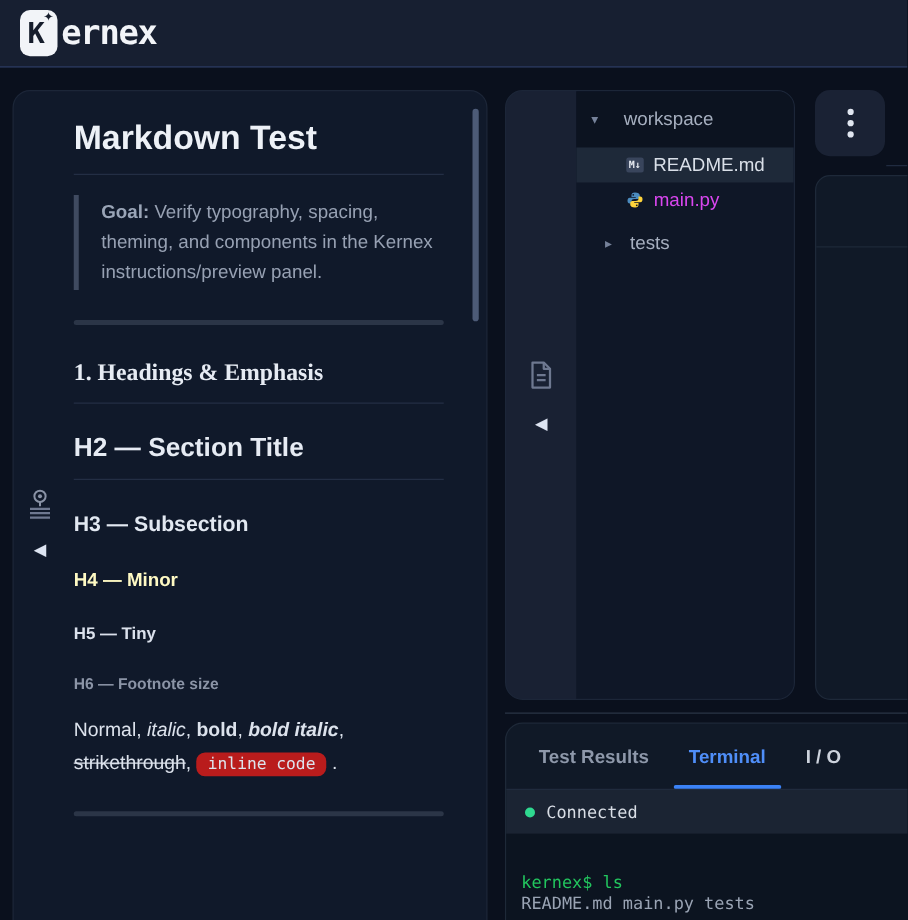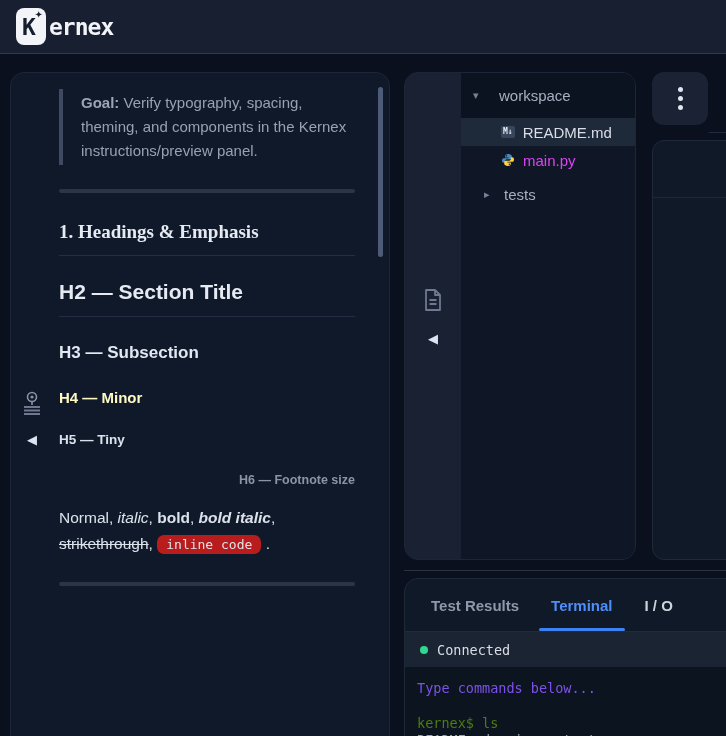--- a/index.html
+++ b/index.html
@@ -14,39 +14,39 @@
     background:#171f31;border-bottom:1px solid #2b3a60;
     display:flex;align-items:center;padding-left:16px;box-sizing:border-box;
   }
   .logo{display:flex;align-items:center;gap:2px;}
   .logo-box{
     width:30px;height:37px;background:#f2f4f8;border-radius:8px;
     position:relative;display:flex;align-items:center;justify-content:center;
   }
   .logo-k{font-family:"DejaVu Sans Mono",monospace;font-weight:bold;font-size:23px;color:#161d2c;margin-left:-4px;margin-top:1px;}
   .logo-star{position:absolute;top:2px;right:3px;font-size:10px;color:#161d2c;line-height:1;}
-  .logo-rest{font-family:"DejaVu Sans Mono",monospace;font-weight:bold;font-size:23px;color:#f2f4f8;letter-spacing:-1px;margin-left:1px;}
+  .logo-rest{font-family:"DejaVu Sans Mono",monospace;font-weight:bold;font-size:27px;color:#f2f4f8;letter-spacing:-1px;margin-left:1px;}
   
   .panel{position:absolute;background:#10192a;border:1px solid #1c2638;box-sizing:border-box;}
   
   .md-panel{left:10px;top:72px;width:380px;height:700px;border-radius:14px;}
   .md-rail-icons{position:absolute;left:4px;top:318px;width:34px;display:flex;flex-direction:column;align-items:center;gap:16px;}
   .collapse-btn{font-size:13px;color:#dde4f2;cursor:pointer;line-height:1;}
   .md-content{position:absolute;left:48px;right:34px;top:0;}
   .md-title{font-size:27px;font-weight:bold;color:#edf1f7;margin:22px 0 0 0;padding-bottom:13px;border-bottom:1px solid #232e44;}
   .md-quote{margin:16px 0 0 0;border-left:4px solid #3f4a60;padding:2px 0 2px 18px;color:#97a1b3;font-size:15px;line-height:24px;}
   .md-quote b{color:#9aa5b7;}
   .hr-thick{height:4px;background:#2b3547;border:none;border-radius:2px;margin:24px 0 0 0;}
   .md-h2sec{font-size:19px;font-weight:bold;color:#e6ebf3;margin:28px 0 0 0;padding-bottom:12px;border-bottom:1px solid #232e44;font-family:Liberation Serif, serif;}
   .md-h1demo{font-size:28px;font-weight:bold;color:#edf1f7;margin:24px 0 0 0;padding-bottom:14px;border-bottom:1px solid #232e44;}
   .md-h2demo{font-size:21px;font-weight:bold;color:#e6ebf3;margin:24px 0 0 0;padding-bottom:12px;border-bottom:1px solid #232e44;}
   .md-h3demo{font-size:17px;font-weight:bold;color:#e2e8f1;margin:26px 0 0 0;}
   .md-h4demo{font-size:15px;font-weight:bold;color:#fef9c3;margin:26px 0 0 0;}
   .md-h5demo{font-size:13.5px;font-weight:bold;color:#dbe1ec;margin:26px 0 0 0;}
-  .md-h6demo{font-size:12.5px;font-weight:bold;color:#8b94a6;margin:26px 0 0 0;text-align:right;}
+  .md-h6demo{font-size:12.5px;font-weight:bold;color:#8b94a6;margin:26px 0 0 0;}
   .md-para{font-size:15.5px;color:#dce2ec;margin:18px 0 0 0;line-height:26px;}
   .md-para .code{
     font-family:"DejaVu Sans Mono",monospace;font-size:13px;color:#dde3ed;
     background:#b91c1c;border-radius:7px;padding:2px 9px;
   }
   .md-scrollthumb{position:absolute;right:6px;top:14px;width:5px;height:170px;background:#4d5b77;border-radius:3px;}
   
   .rail-svg{display:block;}
   
   .editor-panel{left:404px;top:72px;width:232px;height:488px;border-radius:14px;background:#192133;}
@@ -80,21 +80,21 @@
   .tab.active::after{
     content:"";position:absolute;left:-12px;right:-12px;bottom:-17px;height:3px;
     border-radius:3px;background:#3b82f6;
   }
   .tab.io{color:#cdd3dd;}
   .statusbar{height:35px;background:#1b2433;display:flex;align-items:center;padding-left:15px;gap:9px;box-sizing:border-box;}
   .status-dot{width:8px;height:8px;border-radius:50%;background:#2fd990;}
   .status-label{font-family:"DejaVu Sans Mono",monospace;font-size:13.5px;color:#d9dee6;}
   .terminal{position:absolute;left:0;right:0;top:88px;bottom:0;background:#0c1420;padding:13px 12px;box-sizing:border-box;font-family:"DejaVu Sans Mono",monospace;font-size:13.5px;line-height:17px;cursor:text;}
   .term-hint{color:#7d52e8;}
-  .term-prompt{color:#4d7c0f;margin-top:18px;}
+  .term-prompt{color:#22c55e;margin-top:18px;}
   .term-output{color:#9aa4b4;}
 </style>
 </head>
 <body>
 
 <div class="header">
   <div class="logo">
     <div class="logo-box">
       <span class="logo-k">K</span>
       <span class="logo-star">✦</span>
@@ -108,20 +108,21 @@
     <svg class="rail-svg" width="22" height="26" viewBox="0 0 22 26">
       <circle cx="11" cy="6" r="4.5" fill="none" stroke="#8a93a6" stroke-width="1.6"></circle>
       <circle cx="11" cy="6" r="1.6" fill="#8a93a6"></circle>
       <path d="M11 10.5 L11 14" stroke="#8a93a6" stroke-width="1.6"></path>
       <path d="M3 16 H19 M3 19.5 H19 M3 23 H19" stroke="#6e7890" stroke-width="1.8"></path>
     </svg>
     <span class="collapse-btn">◀</span>
   </div>
   <span class="md-scrollthumb"></span>
   <div class="md-content">
+    <h1 class="md-title">Markdown Test</h1>
     <div class="md-quote"><b>Goal:</b><span> Verify typography, spacing, theming, and components in the Kernex instructions/preview panel.</span></div>
     <hr class="hr-thick">
     <div class="md-h2sec">1. Headings &amp; Emphasis</div>
     <div class="md-h2demo">H2 — Section Title</div>
     <div class="md-h3demo">H3 — Subsection</div>
     <div class="md-h4demo">H4 — Minor</div>
     <div class="md-h5demo">H5 — Tiny</div>
     <div class="md-h6demo">H6 — Footnote size</div>
     <div class="md-para"><span>Normal, </span><em>italic</em><span>, </span><b>bold</b><span>, </span><b><em>bold italic</em></b><span>, </span><s>strikethrough</s><span>, </span><span class="code">inline code</span><span> .</span></div>
     <hr class="hr-thick">
@@ -179,17 +180,16 @@
   <div class="tabs">
     <span class="tab">Test Results</span>
     <span class="tab active">Terminal</span>
     <span class="tab io">I / O</span>
   </div>
   <div class="statusbar">
     <span class="status-dot"></span>
     <span class="status-label">Connected</span>
   </div>
   <div class="terminal">
-    <div class="term-hint">Type commands below...</div>
     <div class="term-prompt">kernex$ ls</div>
     <div class="term-output">README.md   main.py   tests</div>
   </div>
 </div>
 
 </body></html>

